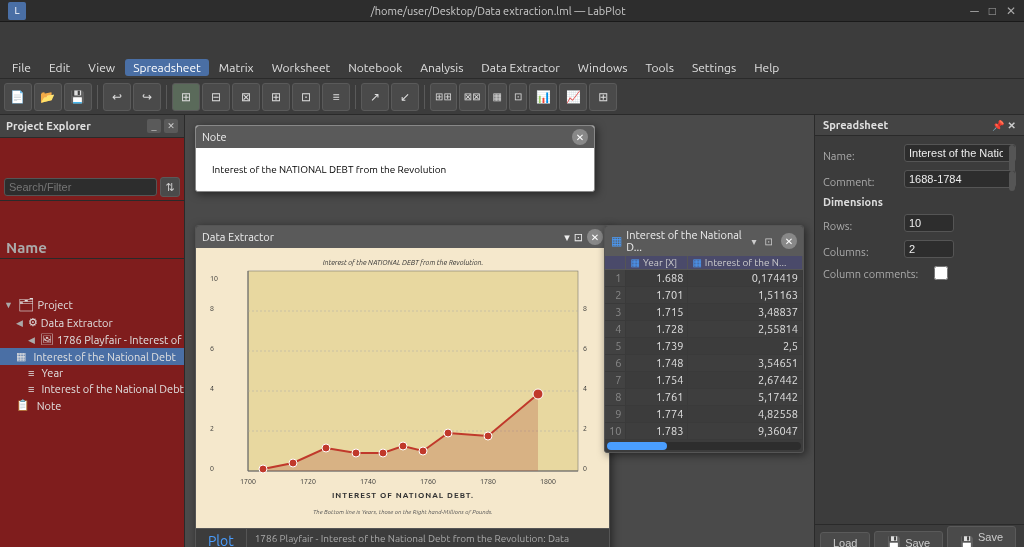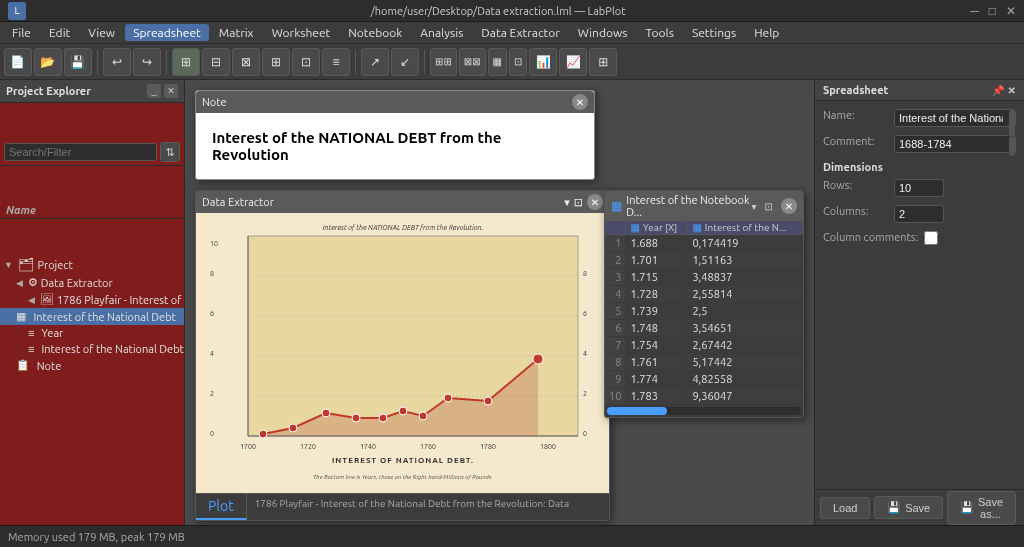--- a/index.html
+++ b/index.html
@@ -33,20 +33,21 @@
 
     
     #menubar {
       height: 22px;
       background: #3c3c3c;
       display: flex;
       align-items: center;
       padding: 0 4px;
       border-bottom: 1px solid #2a2a2a;
       gap: 2px;
+      margin-top: 35px;
     }
     .menu-item {
       padding: 2px 8px;
       cursor: pointer;
       border-radius: 3px;
       font-size: 12px;
       color: #e0e0e0;
     }
     .menu-item.active { background: #4a6fa5; color: #fff; }
 
@@ -129,25 +130,24 @@
       background: #4a4a4a;
       border: 1px solid #5a5a5a;
       border-radius: 3px;
       cursor: pointer;
       display: flex; align-items: center; justify-content: center;
       font-size: 11px;
       color: #ccc;
     }
     #tree-header {
       padding: 2px 6px;
-      font-size: 11px;
+      font-size: 15px;
       font-weight: bold;
       color: #aaa;
       border-bottom: 1px solid #2a2a2a;
-      font-style: italic;
     }
     #tree {
       flex: 1;
       overflow-y: auto;
       font-size: 11px;
     }
     .tree-item {
       display: flex;
       align-items: center;
       padding: 2px 4px;
@@ -194,21 +194,21 @@
       display: flex; align-items: center; justify-content: center;
       font-size: 10px; cursor: pointer; color: #fff;
     }
     #note-content {
       padding: 16px;
       background: #fff;
       color: #000;
       border-radius: 0 0 3px 3px;
     }
     #note-content h2 { font-size: 16px; font-weight: bold; margin-bottom: 4px; }
-    #note-content h3 { font-size: 15px; font-weight: bold; }
+    #note-content h3 { font-size: 10px; font-weight: normal; }
 
     
     #data-extractor-panel {
       position: absolute;
       top: 110px;
       left: 10px;
       width: 415px;
       background: #3c3c3c;
       border: 1px solid #555;
       border-radius: 3px;
@@ -295,21 +295,21 @@
       border-right: 1px solid #555;
       border-bottom: 1px solid #555;
       font-size: 10px;
       color: #ccc;
       font-weight: normal;
     }
     #sp-table td {
       padding: 2px 4px;
       border-right: 1px solid #3a3a3a;
       border-bottom: 1px solid #3a3a3a;
-      text-align: left;
+      text-align: right;
       color: #e0e0e0;
     }
     #sp-table td:first-child {
       color: #888;
       background: #424242;
       width: 18px;
       text-align: right;
     }
     #sp-table tr:nth-child(even) td { background: #3e3e3e; }
     #sp-table tr:nth-child(even) td:first-child { background: #424242; }
@@ -354,23 +354,23 @@
       background: #444;
       border-bottom: 1px solid #2a2a2a;
       font-size: 11px;
       font-weight: bold;
     }
     #rp-header-controls { display: flex; gap: 3px; }
     .rp-ctrl { font-size: 10px; color: #ccc; cursor: pointer; }
     #rp-content { padding: 8px; flex: 1; }
     .rp-row {
       display: flex;
-      align-items: flex-start;
+      align-items: flex-end;
       margin-bottom: 8px;
-      gap: 6px;
+      gap: 16px;
     }
     .rp-label {
       color: #aaa;
       font-size: 11px;
       min-width: 65px;
     }
     .rp-input {
       flex: 1;
       background: #2d2d2d;
       border: 1px solid #555;
@@ -641,21 +641,21 @@
 
     <div id="arrow-connector" style="position:absolute;top:247px;left:425px;display:flex;align-items:center;">
       <div style="height:2px;width:170px;background:#888;"></div>
       <div style="width:0;height:0;border-top:5px solid transparent;border-bottom:5px solid transparent;border-left:8px solid #888;"></div>
     </div>
 
     <div id="spreadsheet-panel">
       <div id="sp-titlebar">
         <span style="display:flex;align-items:center;gap:4px;">
           <span style="color:#4a9eff;font-size:12px;">▦</span>
-          <span style="font-size:11px;color:#eee;">Interest of the Notebook D...</span>
+          <span style="font-size:11px;color:#eee;">Interest of the National D...</span>
         </span>
         <div id="sp-titlebar-controls">
           <span style="font-size:10px;color:#ccc;cursor:pointer;margin-right:4px;">▾</span>
           <span style="font-size:10px;color:#ccc;cursor:pointer;margin-right:4px;">⊡</span>
           <div class="panel-close">✕</div>
         </div>
       </div>
       <div style="overflow:hidden;">
         <table id="sp-table">
           <thead>

